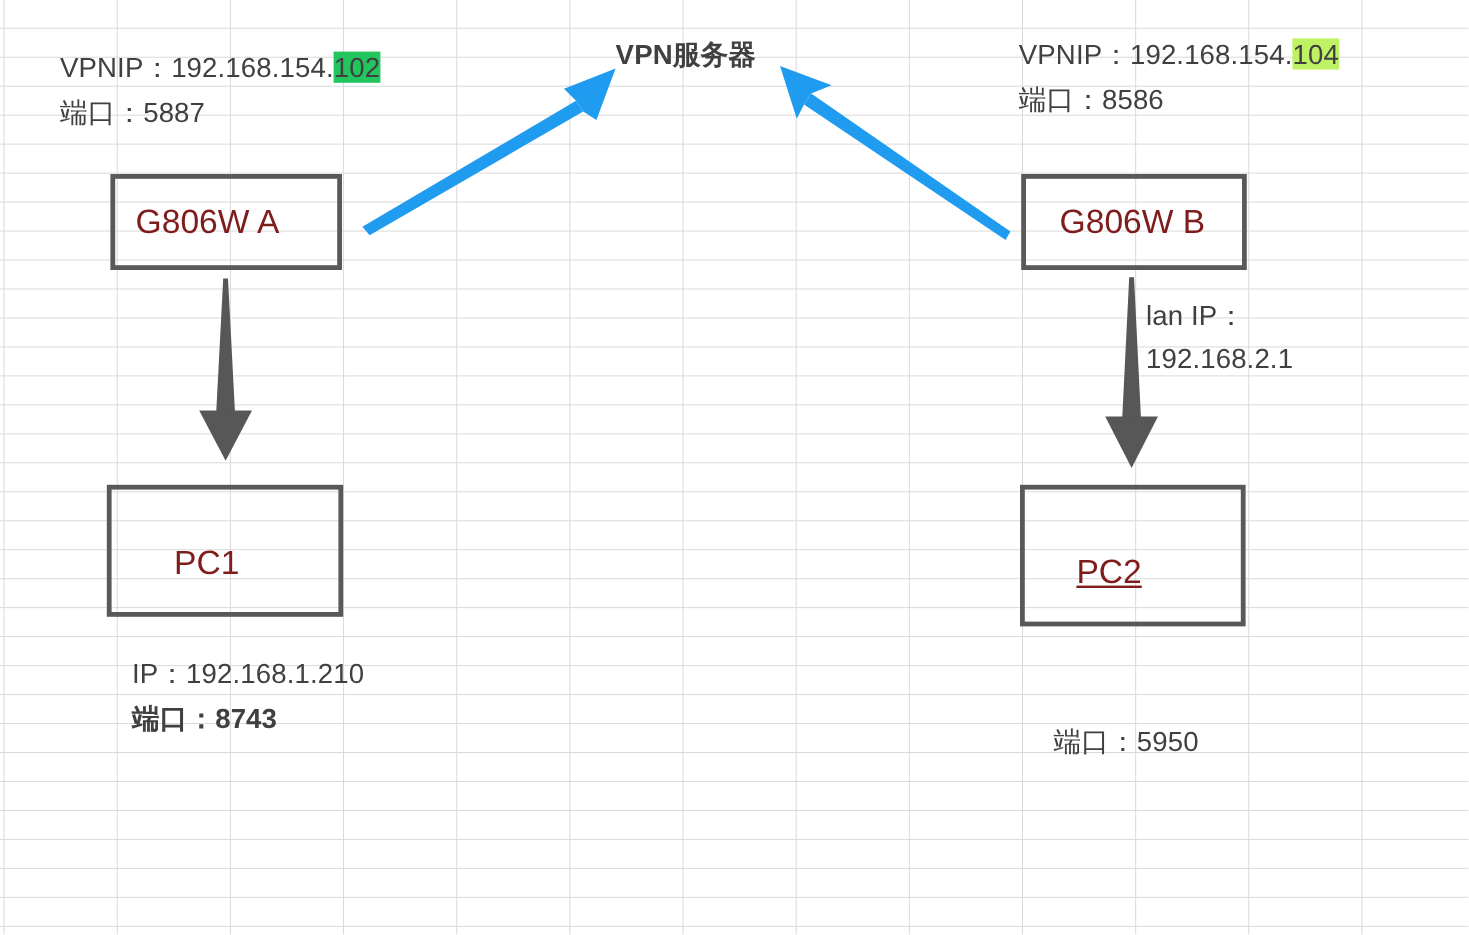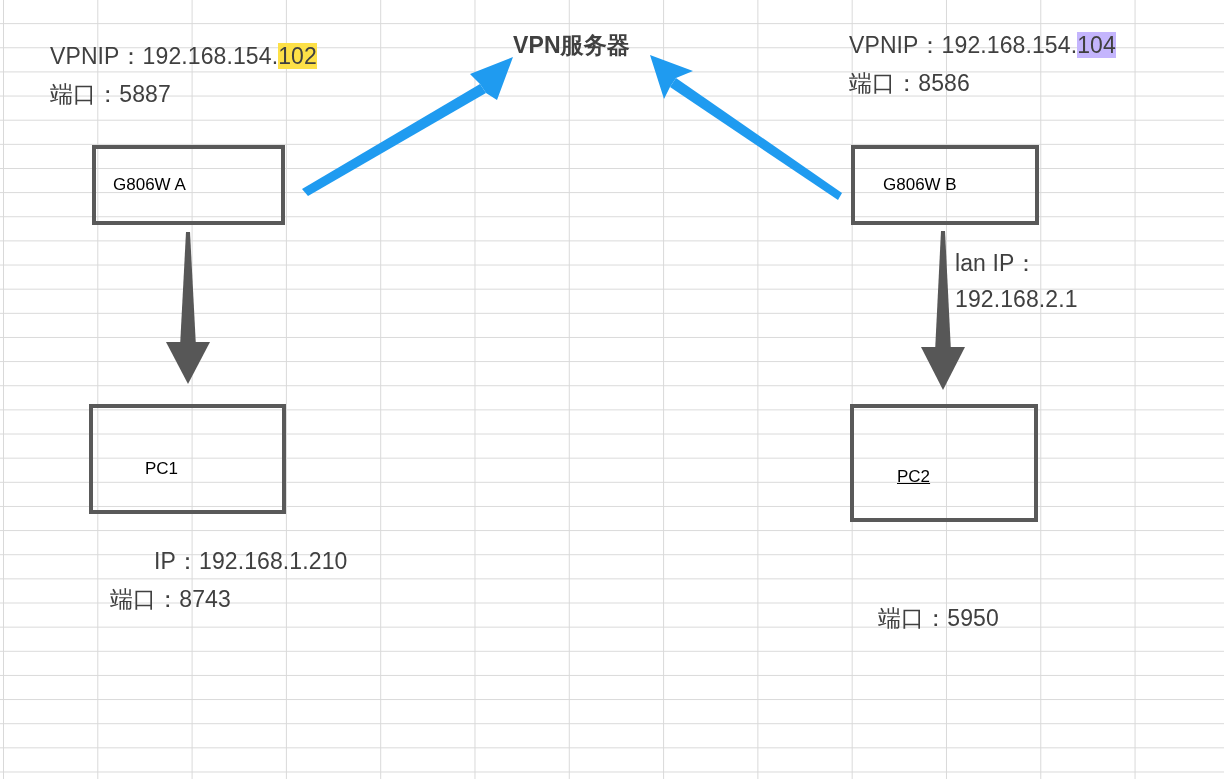--- a/index.html
+++ b/index.html
@@ -35,27 +35,27 @@
     letter-spacing: 0.1px;
   }
   .box {
     position: absolute;
     border: 4px solid #595959;
     background: transparent;
     box-sizing: border-box;
   }
   .box-label {
     position: absolute;
-    color: #000000;
-    font-size: 17px;
+    color: #7f1d1d;
+    font-size: 28px;
     line-height: 28px;
     white-space: pre;
   }
-  .hl-light { background: #fde047; }
-  .hl-dark  { background: #c4b5fd; }
+  .hl-light { background: #22c55e; }
+  .hl-dark  { background: #bef264; }
   svg.arrows {
     position: absolute;
     left: 0; top: 0;
     width: 1224px; height: 779px;
     overflow: visible;
   }
 </style>
 </head>
 <body>
 
@@ -90,22 +90,22 @@
 
   <div class="label" style="left:50px; top:80px;">端口：5887</div>
 
   <div class="box" style="left:92px; top:145px; width:193px; height:80px;"></div>
   <div class="box-label" style="left:113px; top:171px;">G806W A</div>
 
 
   <div class="box" style="left:89px; top:404px; width:197px; height:110px;"></div>
   <div class="box-label" style="left:145px; top:455px;">PC1</div>
 
-  <div class="label" style="left:110px; top:547px;margin-left:44px;">IP：192.168.1.210</div>
-  <div class="label" style="left:110px; top:585px;">端口：8743</div>
+  <div class="label" style="left:110px; top:547px;">IP：192.168.1.210</div>
+  <div class="label" style="left:110px; top:585px;font-weight:bold;">端口：8743</div>
 
   <div class="label" style="left:513px; top:31px;font-weight:bold;">VPN服务器</div>
 
   <div class="label" style="left:849px; top:31px;"><span>VPNIP：192.168.154.</span><span class="hl-dark">104</span></div>
 
   <div class="label" style="left:849px; top:69px;">端口：8586</div>
 
   <div class="box" style="left:851px; top:145px; width:188px; height:80px;"></div>
   <div class="box-label" style="left:883px; top:171px;">G806W B</div>
 

